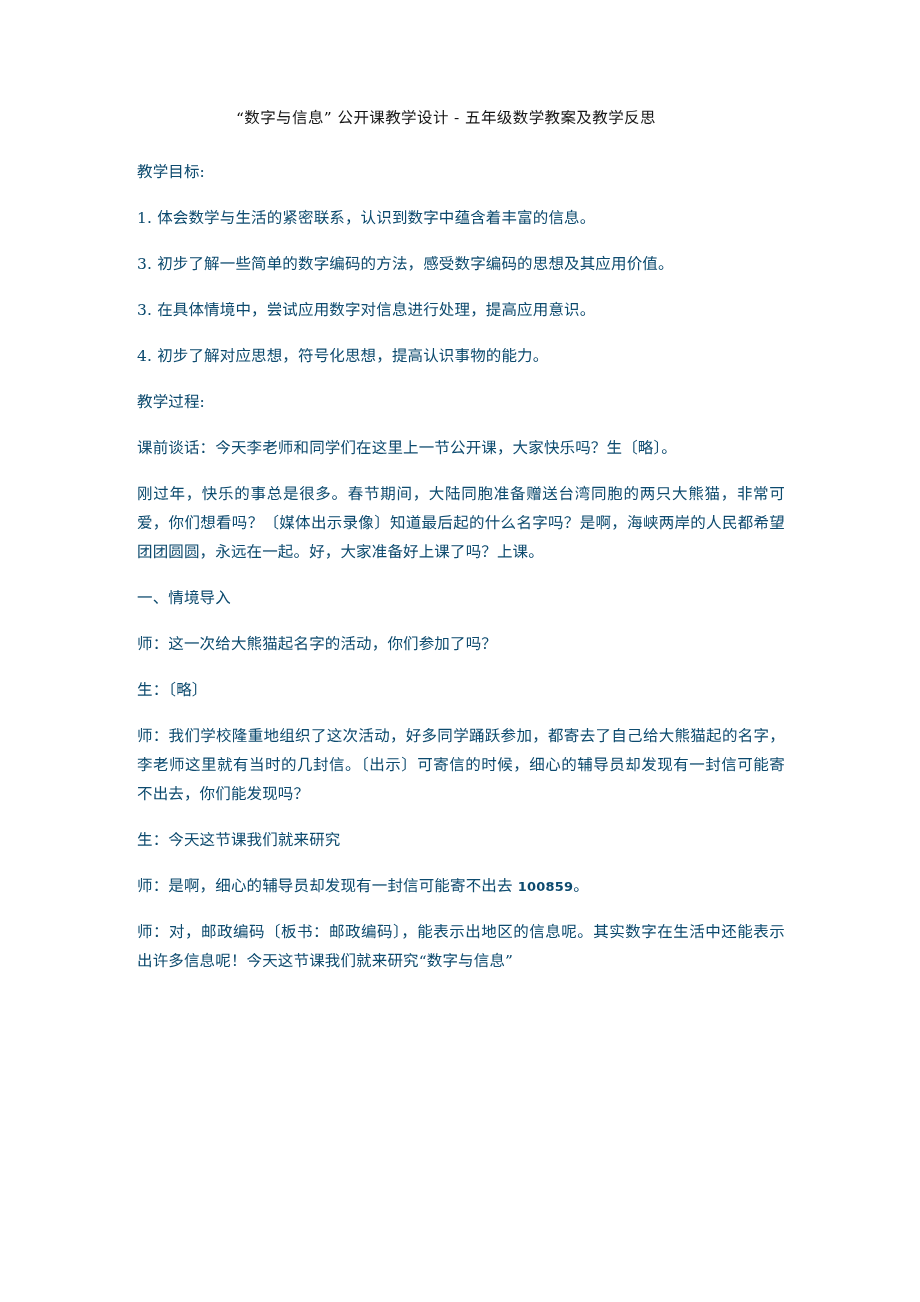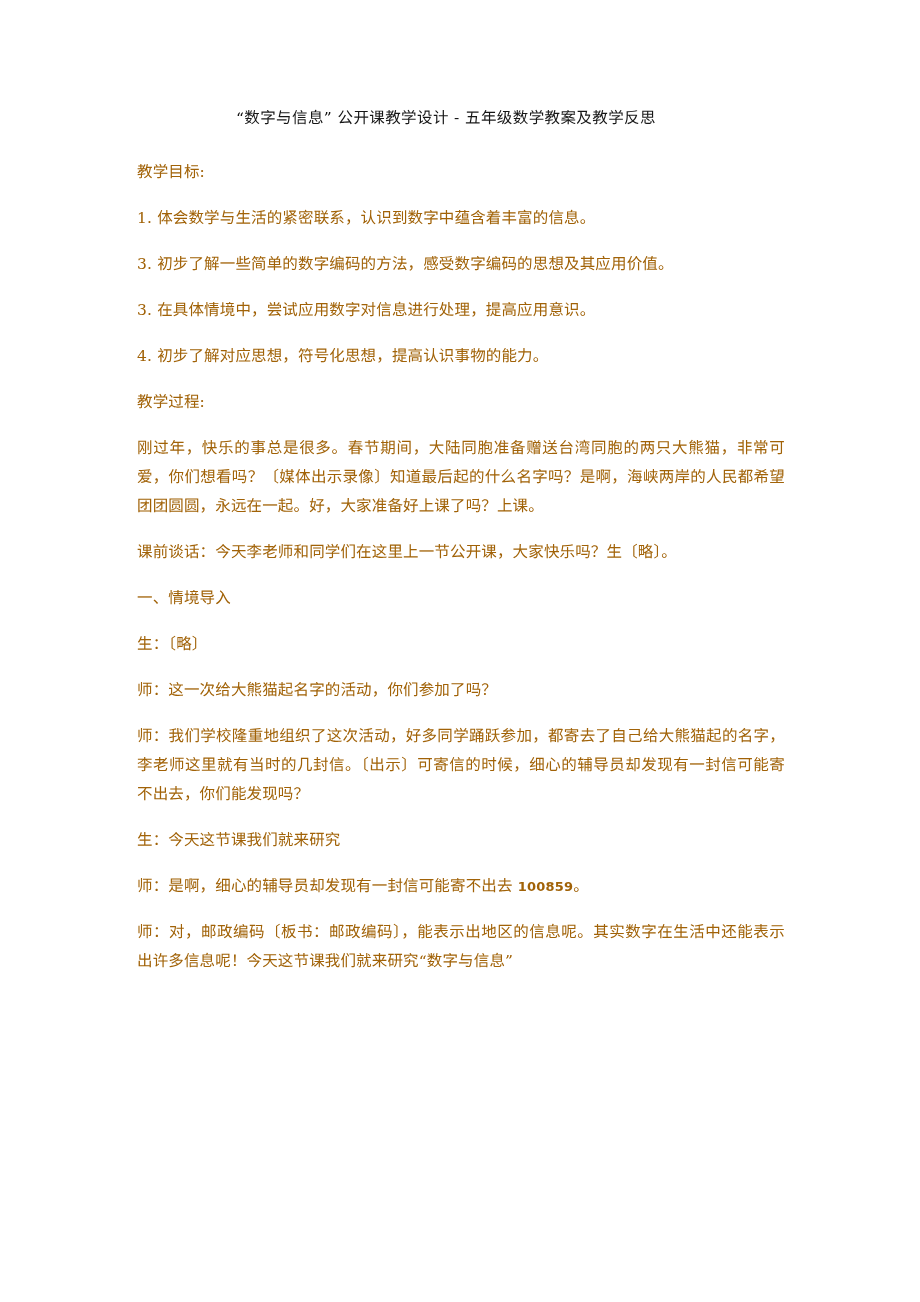--- a/index.html
+++ b/index.html
@@ -40,21 +40,21 @@
     letter-spacing: 0.4px;
     color: #161616;
     margin: 0 0 26px 0;
     white-space: nowrap;
   }
 
   .para {
     font-size: 15.5px;
     line-height: 29px;
     letter-spacing: 0.15px;
-    color: #a16207;
+    color: #0c4a6e;
     margin: 0 0 17px 0;
     text-align: justify;
     text-justify: inter-ideograph;
   }
 
   .para.list-item {
     margin-bottom: 17px;
   }
 
   .num {
@@ -78,29 +78,29 @@
     <p class="para list-item">1. 体会数学与生活的紧密联系，认识到数字中蕴含着丰富的信息。</p>
 
     <p class="para list-item">3. 初步了解一些简单的数字编码的方法，感受数字编码的思想及其应用价值。</p>
 
     <p class="para list-item">3. 在具体情境中，尝试应用数字对信息进行处理，提高应用意识。</p>
 
     <p class="para list-item">4. 初步了解对应思想，符号化思想，提高认识事物的能力。</p>
 
     <p class="para">教学过程:</p>
 
+    <p class="para">课前谈话：今天李老师和同学们在这里上一节公开课，大家快乐吗？生〔略〕。</p>
+
     <p class="para">刚过年，快乐的事总是很多。春节期间，大陆同胞准备赠送台湾同胞的两只大熊猫，非常可爱，你们想看吗？〔媒体出示录像〕知道最后起的什么名字吗？是啊，海峡两岸的人民都希望团团圆圆，永远在一起。好，大家准备好上课了吗？上课。</p>
-
-    <p class="para">课前谈话：今天李老师和同学们在这里上一节公开课，大家快乐吗？生〔略〕。</p>
 
     <p class="para">一、情境导入</p>
 
+    <p class="para">师：这一次给大熊猫起名字的活动，你们参加了吗？</p>
+
     <p class="para">生：〔略〕</p>
-
-    <p class="para">师：这一次给大熊猫起名字的活动，你们参加了吗？</p>
 
     <p class="para">师：我们学校隆重地组织了这次活动，好多同学踊跃参加，都寄去了自己给大熊猫起的名字，李老师这里就有当时的几封信。〔出示〕可寄信的时候，细心的辅导员却发现有一封信可能寄不出去，你们能发现吗？</p>
 
     <p class="para">生：今天这节课我们就来研究</p>
 
     <p class="para"><span>师：是啊，细心的辅导员却发现有一封信可能寄不出去 </span><span class="num">100859</span><span>。</span></p>
 
 
     <p class="para">师：对，邮政编码〔板书：邮政编码〕，能表示出地区的信息呢。其实数字在生活中还能表示出许多信息呢！今天这节课我们就来研究“数字与信息”</p>
 

